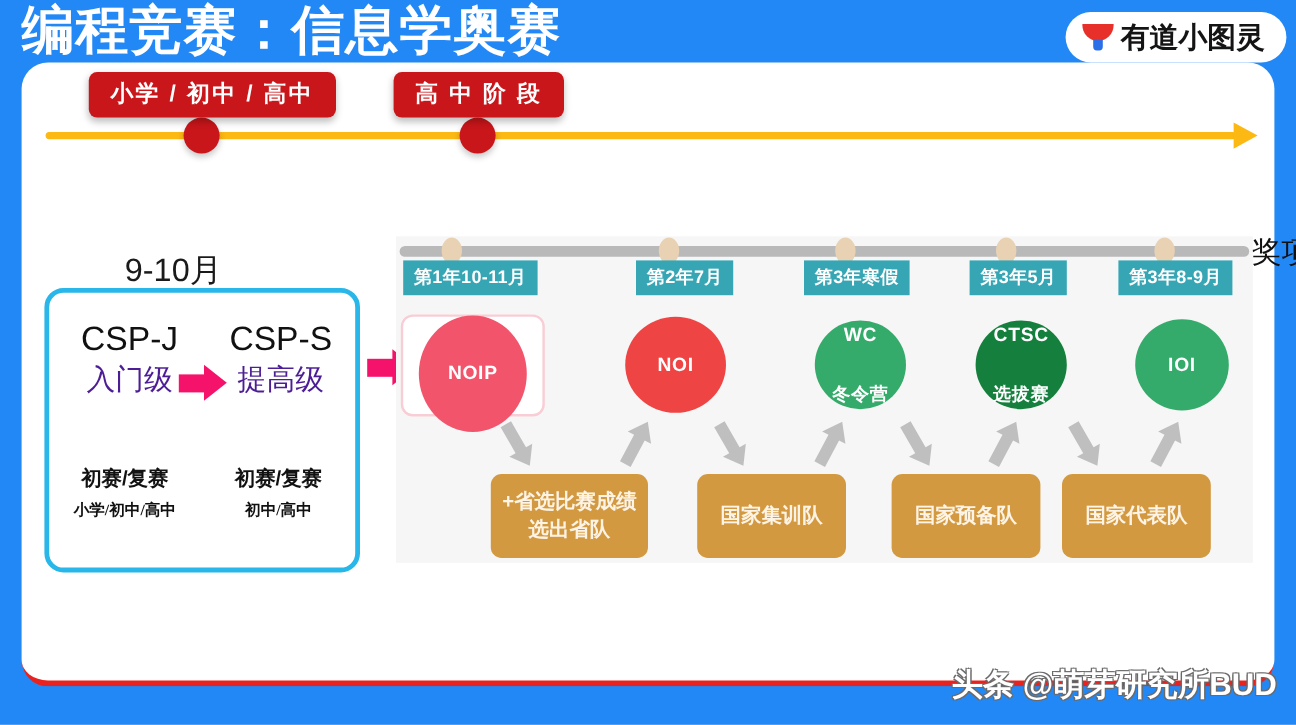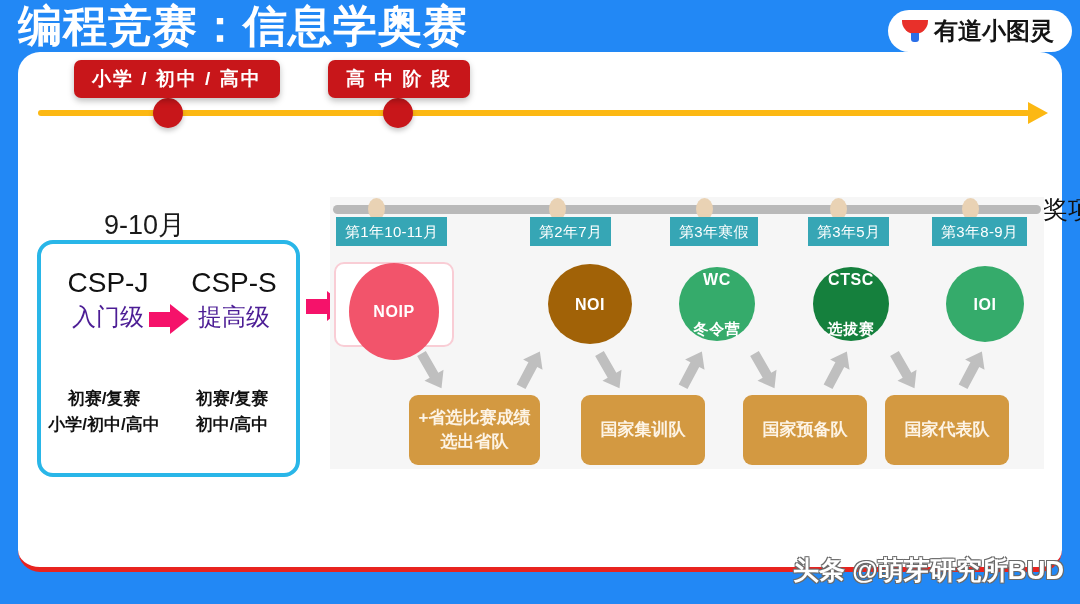--- a/index.html
+++ b/index.html
@@ -71,21 +71,21 @@
   }
   #csp-box{
     position:absolute;left:19px;top:188px;width:263px;height:237px;
     border:4px solid #29b6e8;border-radius:16px;box-sizing:border-box;
   }
   .csp-col{position:absolute;top:22px;width:118px;text-align:center;}
   .csp-col .code{font-size:28px;color:#111;line-height:34px;white-space:nowrap;}
   .csp-col .lvl{font-size:24px;color:#4c1d95;line-height:34px;white-space:nowrap;}
   .csp-sub{position:absolute;top:142px;width:132px;text-align:center;}
   .csp-sub .l1{font-size:17px;font-weight:bold;color:#111;line-height:26px;white-space:nowrap;}
-  .csp-sub .l2{font-size:17px;font-weight:bold;color:#111;line-height:26px;white-space:nowrap;}
+  .csp-sub .l2{font-size:13px;font-weight:bold;color:#111;line-height:26px;white-space:nowrap;font-family:Liberation Serif, serif;}
 
   .pink-arrow{position:absolute;width:40px;height:30px;}
   .pink-arrow .shaft{position:absolute;left:0;top:8px;width:22px;height:15px;background:#f5126a;}
   .pink-arrow .head{
     position:absolute;left:21px;top:0;width:0;height:0;
     border-left:19px solid #f5126a;
     border-top:15px solid transparent;border-bottom:15px solid transparent;
   }
 
   
@@ -96,21 +96,21 @@
   #rail{
     position:absolute;left:333px;top:205px;width:708px;height:9px;
     background:#b9b9b9;border-radius:5px;
   }
   .rail-dot{
     position:absolute;width:17px;height:22px;border-radius:50%;
     background:#e9d2b4;top:198px;
   }
   .date-badge{
     position:absolute;top:217px;height:29px;line-height:29px;
-    background:#36a6b5;color:#ffffff;font-size:15px;font-weight:normal;
+    background:#36a6b5;color:#ffffff;font-size:15px;font-weight:bold;
     padding:0 9px;white-space:nowrap;letter-spacing:0.3px;
   }
 
   .node-circle{
     position:absolute;border-radius:50%;
     display:flex;flex-direction:column;align-items:center;justify-content:center;
     color:#ffffff;font-weight:bold;text-align:center;
   }
   .node-circle .t1{font-size:16px;line-height:19px;letter-spacing:.6px;}
   .node-circle .t2{font-size:15px;line-height:19px;letter-spacing:.6px;margin-top:30px;}
@@ -221,21 +221,21 @@
 <div class="date-badge" style="left:670px">第3年寒假</div>
 <div class="date-badge" style="left:808px">第3年5月</div>
 <div class="date-badge" style="left:932px">第3年8-9月</div>
 
 <div id="noip-frame"></div>
 
 <div class="node-circle" style="left:349px;top:263px;width:90px;height:97px;background:#f2546b">
   <div class="t1">NOIP</div>
 </div>
 
-<div class="node-circle" style="left:548px;top:264px;width:84px;height:80px;background:#a16207">
+<div class="node-circle" style="left:521px;top:264px;width:84px;height:80px;background:#ef4444">
   <div class="t1">NOI</div>
 </div>
 
 <div class="node-circle" style="left:679px;top:267px;width:76px;height:74px;background:#35ab6b">
   <div class="t1">WC</div>
   <div class="t2">冬令营</div>
 </div>
 
 <div class="node-circle" style="left:813px;top:267px;width:76px;height:74px;background:#15803d">
   <div class="t1">CTSC</div>

